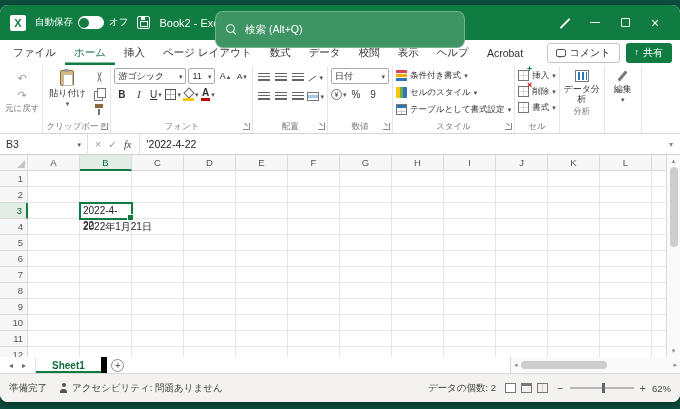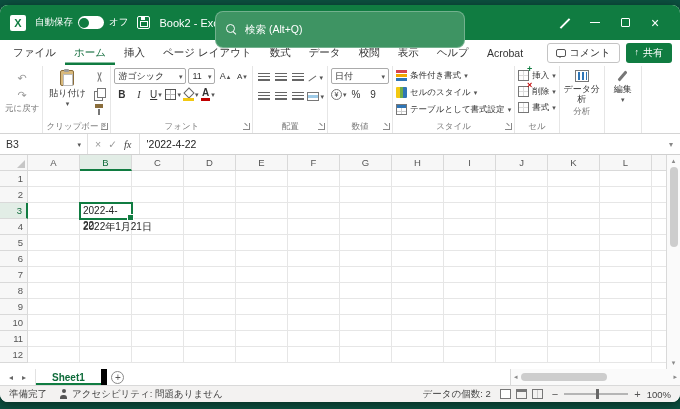--- a/index.html
+++ b/index.html
@@ -123,21 +123,21 @@
 .sheetbar{height:17px;display:flex;align-items:stretch;border-bottom:1px solid #D9D9D9;background:#fff;flex:none;font-size:10px;color:#444}
 .navarrows{display:flex;align-items:center;gap:9px;padding:0 9px;color:#666;font-size:8px}
 .stab{padding:0 16px;display:flex;align-items:center;border-left:1px solid #E2E2E2;border-right:6px solid #000000;white-space:nowrap}
 .stab.active{color:#0E6B3A;font-weight:bold;box-shadow:inset 0 -2px 0 #107C41}
 .addsheet{width:22px;display:flex;align-items:center;justify-content:center}
 .add-ic{width:13px;height:13px;border:1px solid #8a8a8a;border-radius:50%;font-size:10px;line-height:11px;text-align:center;color:#555}
 .hscroll{margin-left:auto;width:170px;display:flex;align-items:center;background:#FAFAFA;border-left:1px solid #D9D9D9;color:#8a8a8a;font-size:7px;padding:0 3px;gap:3px}
 .hthumb{height:8px;width:86px;background:#CDCDCD;border-radius:4px}
 
 
-.statusbar{height:16px;background:#F3F2F1;display:flex;align-items:center;font-size:9.5px;color:#444;padding:0 9px;gap:12px;flex:none}
+.statusbar{height:28px;background:#F3F2F1;display:flex;align-items:center;font-size:9.5px;color:#444;padding:0 9px;gap:12px;flex:none}
 .acc{display:flex;align-items:center;gap:4px}
 .acc-ic{width:9px;height:10px;position:relative}
 .acc-ic::before{content:'';position:absolute;left:2.5px;top:0;width:4px;height:4px;border-radius:50%;background:#555}
 .acc-ic::after{content:'';position:absolute;left:1px;bottom:0;width:7px;height:4px;border-radius:3px 3px 0 0;background:#555}
 .sb-right{margin-left:auto;display:flex;align-items:center;gap:9px}
 .view-ics{display:flex;gap:5px}
 .view-ic{width:11px;height:10px;border:1px solid #777;background:#fff}
 .view-ic.v2{background:linear-gradient(#777 0 2px,transparent 2px)}
 .view-ic.v3{background:linear-gradient(#ccc 0 0) center/1px 100% no-repeat}
 .zoom{display:flex;align-items:center;gap:6px}
@@ -639,18 +639,18 @@
         <span class="view-ic"></span>
         <span class="view-ic v2"></span>
         <span class="view-ic v3"></span>
       </div>
       <div class="zoom">
         <span class="zbtn">−</span>
         <span class="ztrack">
             <span class="zthumb"></span>
           </span>
         <span class="zbtn">+</span>
-        <span>100%</span>
+        <span>62%</span>
       </div>
     </div>
   </div>
 
 </div>
 
 </body></html>

